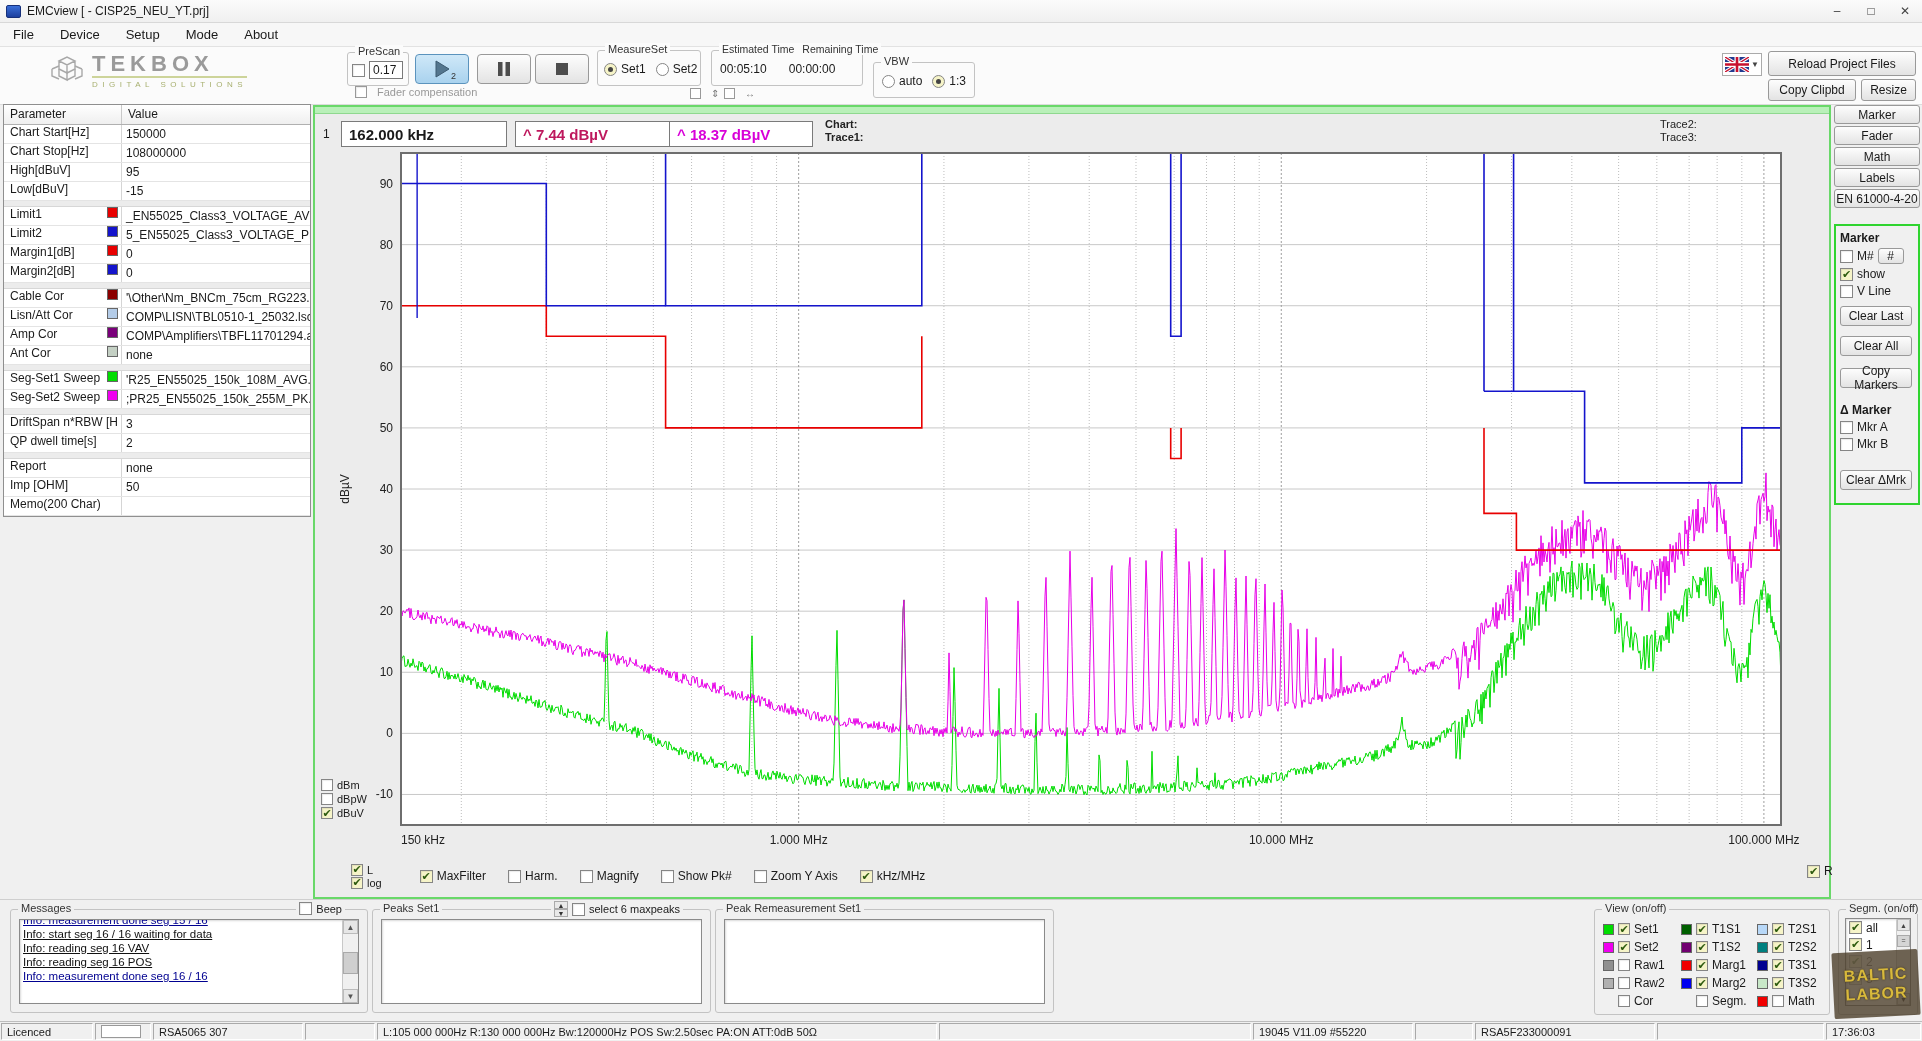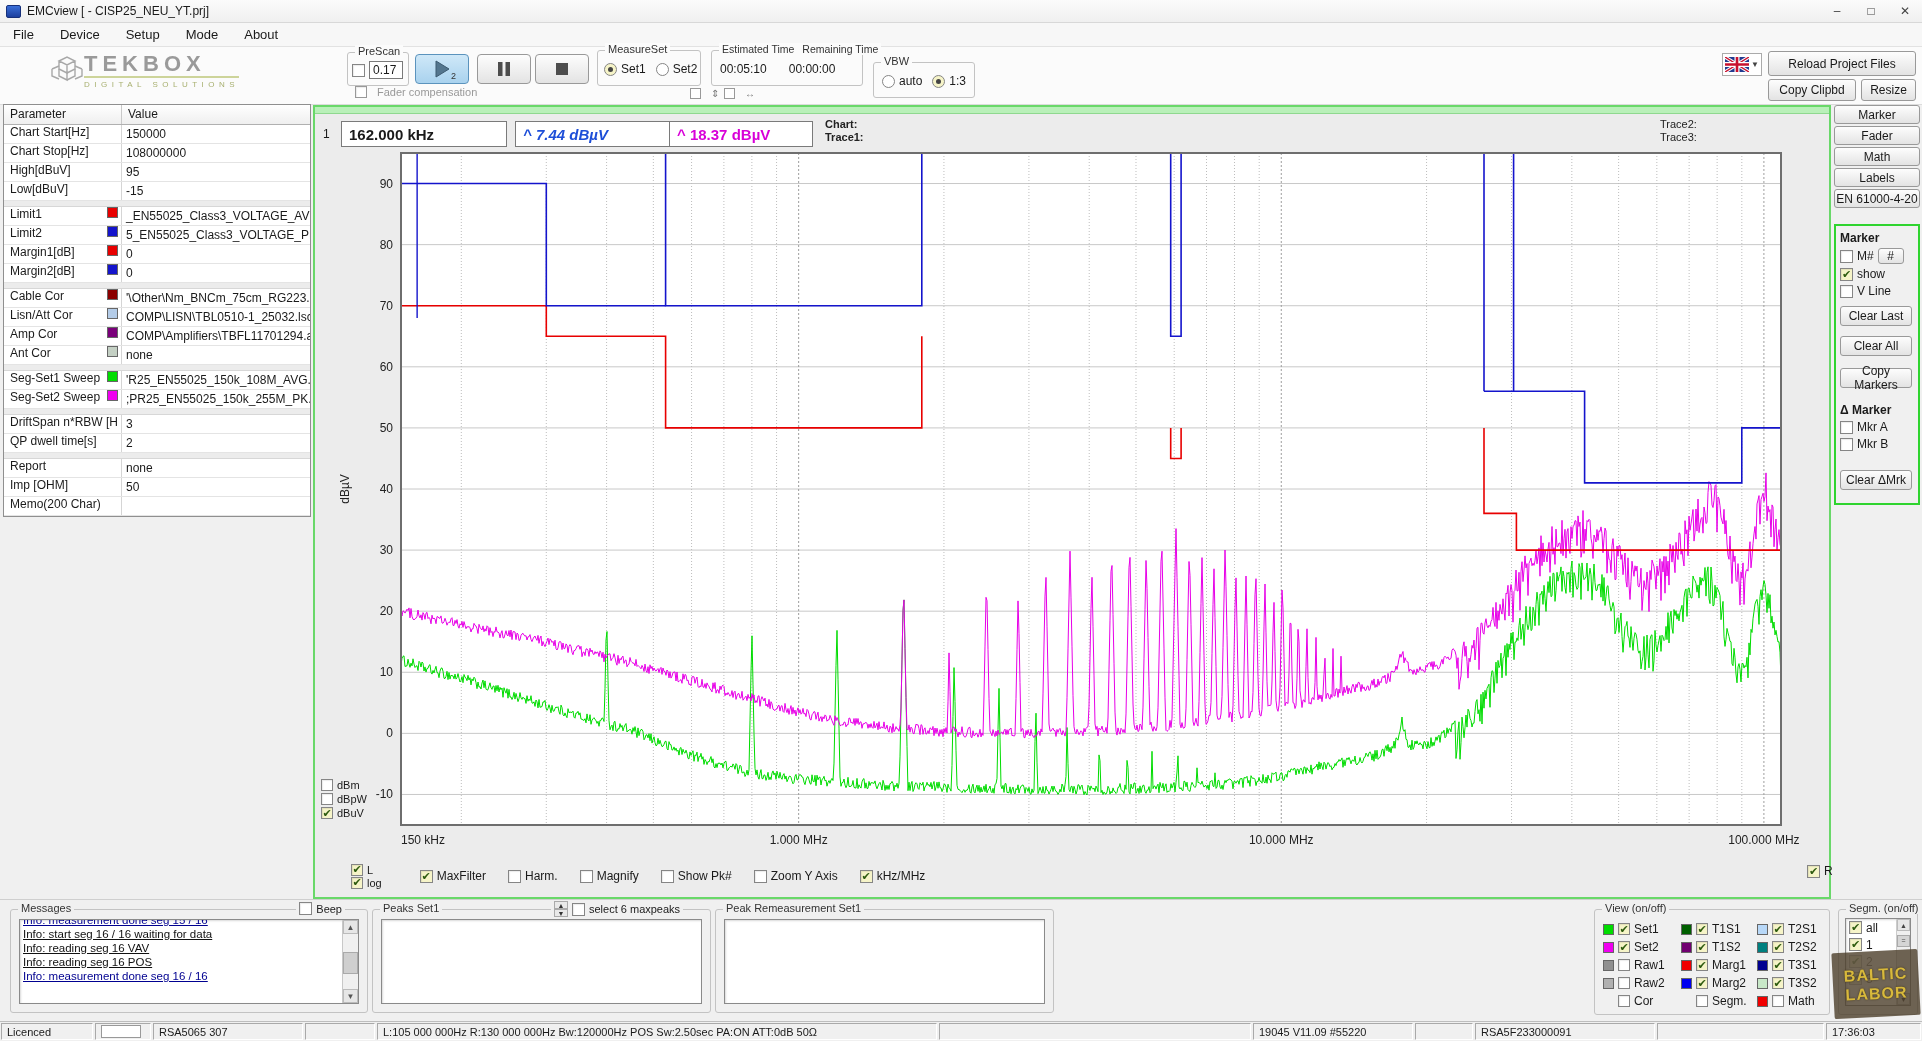--- a/index.html
+++ b/index.html
@@ -19,21 +19,21 @@
 
   #menubar { position:absolute; left:0; top:23px; width:1922px; height:24px;
     background:#f7f7f7; border-bottom:1px solid #e2e2e2; display:flex; align-items:center; }
   #menubar .mi { padding:0 13px; font-size:13px; }
 
   #topbar { position:absolute; left:0; top:47px; width:1922px; height:58px; background:#fbfbfb;
     border-bottom:1px solid #dcdcdc; }
 
   
   #brand { position:absolute; left:50px; top:6px; display:flex; align-items:flex-start; }
-  #brand-text { }
+  #brand-text { margin-left:8px; }
   #brand-name { font-size:22px; font-weight:bold; letter-spacing:5px; color:#9a9a9a; line-height:22px;}
   #brand-sub  { font-size:8px; letter-spacing:4.5px; color:#a8b070; border-top:2px solid #cdd49a; padding-top:2px; margin-top:1px;}
 
   .groupbox { position:absolute; border:1px solid #c3c3c3; border-radius:3px; background:transparent; }
   .groupbox > .legend { position:absolute; top:-8px; left:7px; background:#fbfbfb; padding:0 3px;
     font-size:11px; color:#333; white-space:nowrap; }
   .gb-gray > .legend { background:#f0f0f0; }
 
   .btn { background:linear-gradient(#fdfdfd,#e3e3e3); border:1px solid #999;
     border-radius:3px; font-size:12px; font-family:"Liberation Sans",sans-serif;
@@ -485,21 +485,21 @@
       <polyline points="855.7,46.0 855.7,229.3 866.1,229.3 866.1,46.0" fill="none" stroke="#1414cc" stroke-width="1.6"></polyline>
       <polyline points="1169.0,46.0 1169.0,284.3" fill="none" stroke="#1414cc" stroke-width="1.6"></polyline>
       <polyline points="1198.6,46.0 1198.6,284.3" fill="none" stroke="#1414cc" stroke-width="1.6"></polyline>
       <polyline points="1169.0,284.3 1269.6,284.3 1269.6,375.9 1426.8,375.9 1426.8,320.9 1466.0,320.9" fill="none" stroke="#1414cc" stroke-width="1.6"></polyline>
       <line x1="102.1312775345307" y1="46" x2="102.1312775345307" y2="210.94545454545454" stroke="#1414cc" stroke-width="1.4"></line>
       <rect x="86" y="46" width="1380" height="672" fill="none" stroke="#6e6e6e" stroke-width="2"></rect>
     </svg>
 
   <span class="abs" style="left:8px; top:20px; font-size:12px;">1</span>
   <div class="readout" style="left:26px; top:14px; width:166px;">162.000 kHz</div>
-  <div class="readout" style="left:200px; top:14px; width:174px; color:#1d4ed8;font-style:italic;">^ 7.44 dBµV</div>
+  <div class="readout" style="left:200px; top:14px; width:174px; color:#be185d;">^ 7.44 dBµV</div>
   <div class="readout" style="left:354px; top:14px; width:144px; color:#d800d8;">^ 18.37 dBµV</div>
   <div class="trc-label" style="left:510px; top:11px;font-weight:bold;">
     <div>Chart:</div>
     <div>Trace1:</div>
   </div>
   <div class="trc-label" style="left:1345px; top:11px;">
     <div>Trace2:</div>
     <div>Trace3:</div>
   </div>
 

